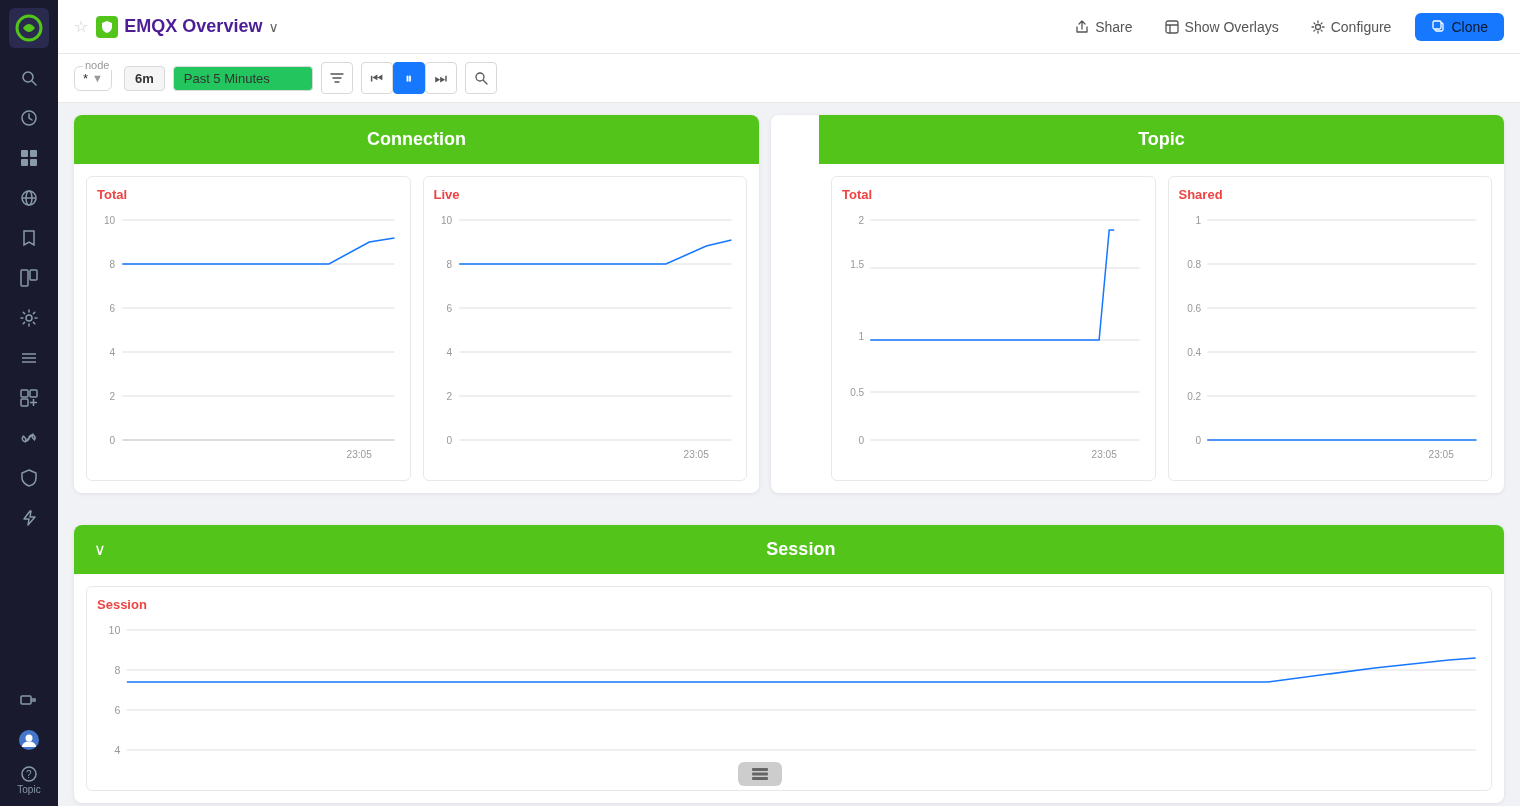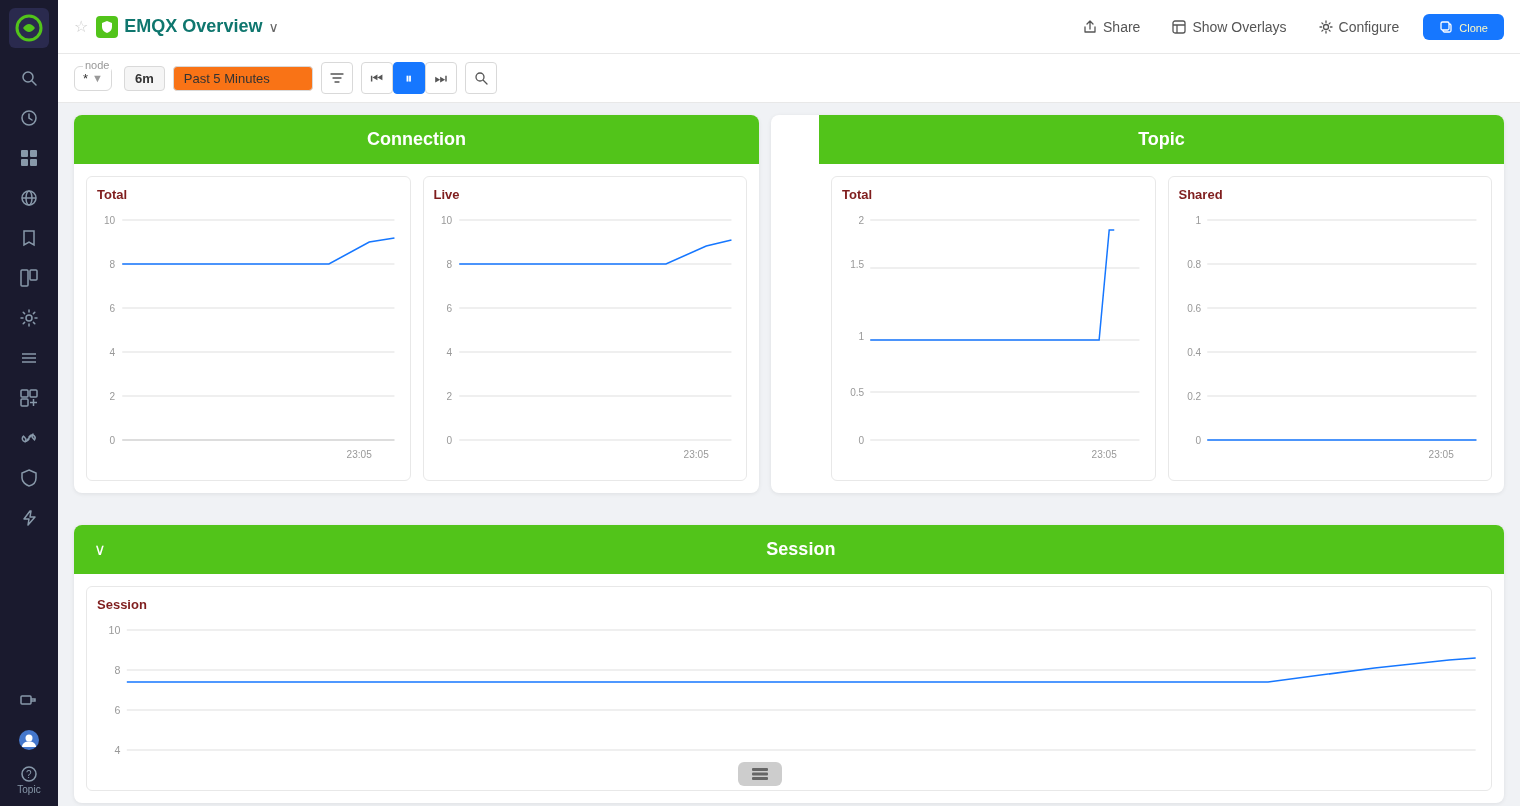--- a/index.html
+++ b/index.html
@@ -78,21 +78,21 @@
       border-radius: 4px;
       display: flex;
       align-items: center;
       justify-content: center;
       color: white;
       font-size: 12px;
     }
     .page-title-text {
       font-size: 18px;
       font-weight: 600;
-      color: #0f766e;
+      color: #4c1d95;
     }
     .chevron-down { color: #666; font-size: 14px; cursor: pointer; }
     .topbar-right {
       display: flex;
       align-items: center;
       gap: 16px;
     }
     .topbar-btn {
       display: flex;
       align-items: center;
@@ -100,28 +100,28 @@
       color: #555;
       font-size: 14px;
       cursor: pointer;
       background: none;
       border: none;
       padding: 4px 8px;
       border-radius: 4px;
     }
     .clone-btn {
       background: #1677ff;
-      color: #fef9c3;
+      color: #0f172a;
       border: none;
       padding: 6px 16px;
       border-radius: 6px;
-      font-size: 11px;
-      cursor: pointer;
-      display: flex;
-      align-items: flex-end;
+      font-size: 14px;
+      cursor: pointer;
+      display: flex;
+      align-items: flex-start;
       gap: 6px;
     }
 
     
     #toolbar {
       background: #fff;
       border-bottom: 1px solid #e8e8e8;
       padding: 8px 16px;
       display: flex;
       align-items: center;
@@ -163,21 +163,21 @@
       font-size: 13px;
       font-weight: 600;
       color: #333;
     }
     .time-range-select {
       border: 1px solid #d9d9d9;
       border-radius: 4px;
       padding: 4px 24px 4px 10px;
       font-size: 13px;
       color: #333;
-      background: #f97316;
+      background: #22c55e;
       cursor: pointer;
       appearance: none;
       min-width: 140px;
     }
     .time-control-btn {
       width: 32px;
       height: 32px;
       border: 1px solid #d9d9d9;
       border-radius: 4px;
       background: white;
@@ -251,21 +251,21 @@
     .chart-card {
       flex: 1;
       border: 1px solid #e8e8e8;
       border-radius: 6px;
       padding: 10px;
       min-width: 0;
     }
     .chart-title {
       font-size: 13px;
       font-weight: 600;
-      color: #7f1d1d;
+      color: #ef4444;
       margin-bottom: 8px;
     }
     .chart-area {
       position: relative;
       height: 260px;
     }
 
     
     .chart-svg {
       width: 100%;

